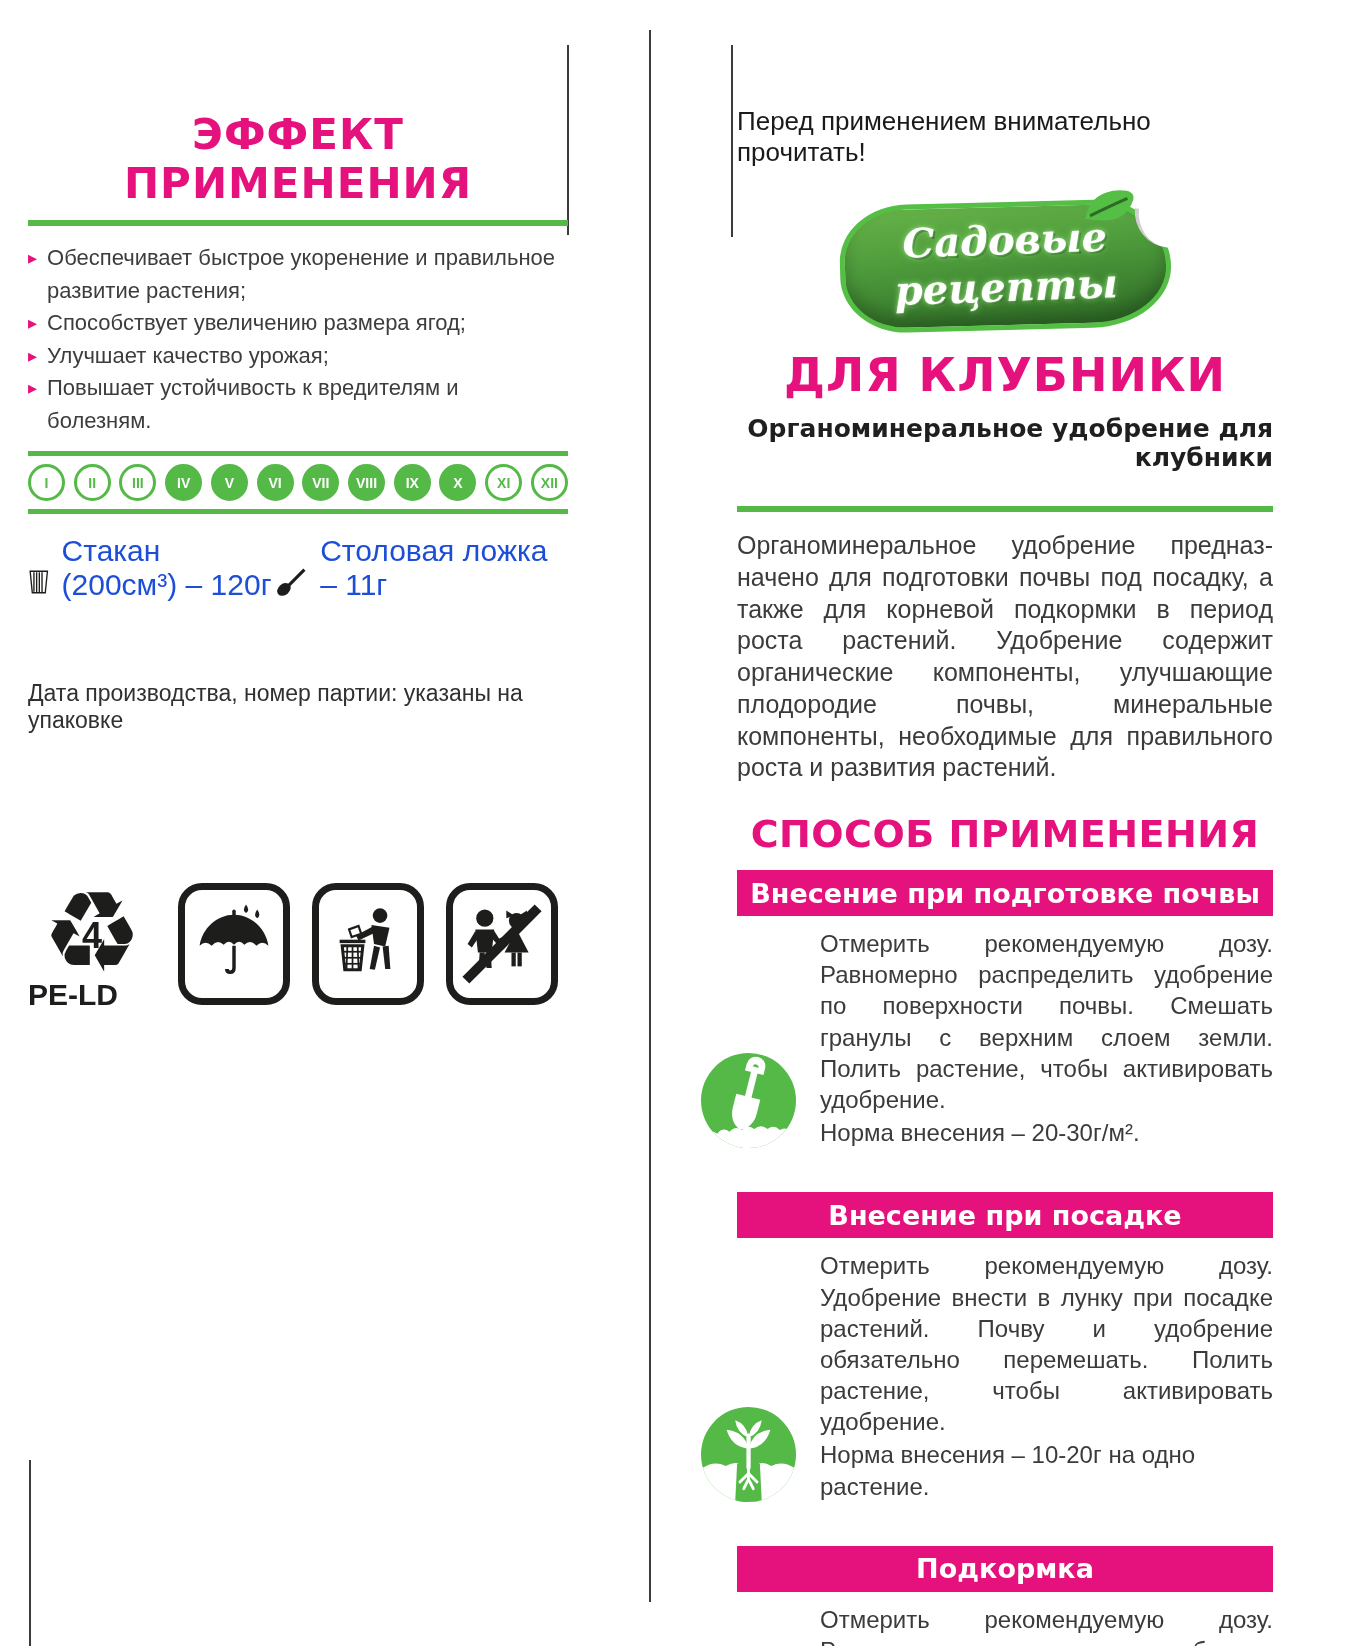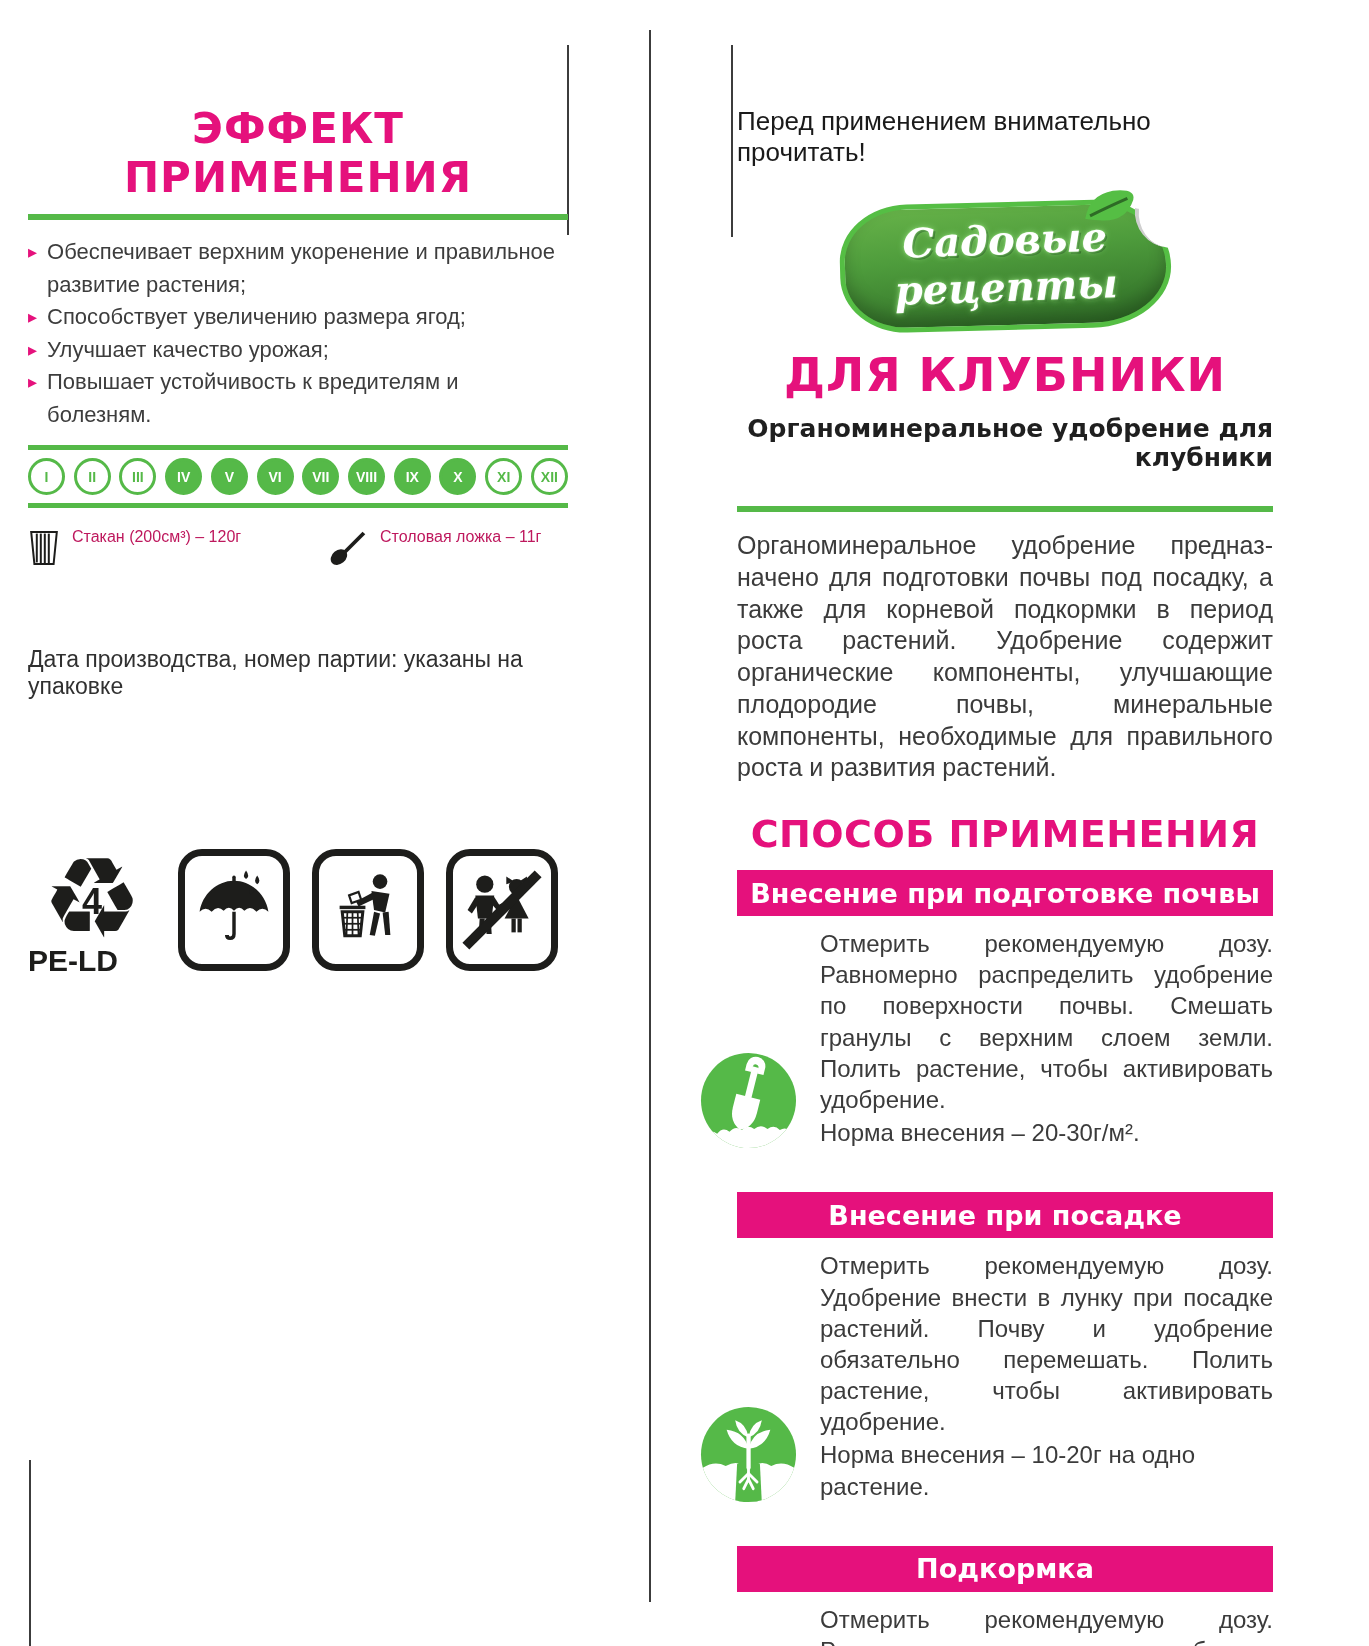--- a/index.html
+++ b/index.html
@@ -7,36 +7,36 @@
   .page { position:relative; width:1369px; height:1646px; background:#ffffff; overflow:hidden; }
 
   
   .vline { position:absolute; background:#3c3c3c; width:2px; }
   .vline.main { left:649px; top:30px; height:1572px; }
   .vline.markA { left:567px; top:45px; height:190px; }
   .vline.markB { left:731px; top:45px; height:192px; }
   .vline.markC { left:29px; top:1460px; height:186px; }
 
   
-  .col-left { position:absolute; left:28px; top:104px; width:540px; }
+  .col-left { position:absolute; left:28px; top:110px; width:540px; }
   .effect-title { color:#E5117C; font-size:42px; font-weight:bold; text-align:center; letter-spacing:1px; font-family:"DejaVu Sans", sans-serif; }
   .rule { height:6px; background:#55B948; width:100%; }
   .rule.thin { height:5px; }
   .effect-rule { margin-top:12px; }
   .bullets { margin-top:16px; }
   .bullet { display:flex; gap:10px; font-size:22px; line-height:1.48; color:#3d3d3d; }
   .bullet .marker { color:#E5117C; font-size:18px; line-height:1.8; flex:none; }
   .timing-title { margin-top:40px; font-size:27px; font-weight:bold; color:#262626; text-align:center; letter-spacing:0.3px; font-family:"DejaVu Sans", sans-serif; }
   .timing-rule-top { margin-top:14px; }
   .months { display:flex; justify-content:space-between; align-items:center; margin:8px 0; }
   .month { width:37px; height:37px; border-radius:50%; border:3px solid #55B948; color:#55B948; background:#fff;
            display:flex; align-items:center; justify-content:center; font-size:14px; font-weight:bold; }
   .month[data-active="true"] { background:#55B948; color:#fff; }
   .measures { margin-top:20px; display:flex; align-items:center; }
-  .measure { display:flex; align-items:flex-start; gap:12px; font-size:16px; color:#be185d; }
+  .measure { display:flex; align-items:flex-end; gap:12px; font-size:30px; color:#1d4ed8; }
   .measure.first { width:300px; }
   .batch-note { margin-top:78px; font-size:23px; color:#303030; }
   .pack-icons { margin-top:142px; display:flex; align-items:center; gap:22px; }
   .recycle-wrap { width:128px; position:relative; text-align:center; color:#1d1d1b; }
   .recycle-glyph { font-size:112px; line-height:1; display:block; font-family:"DejaVu Sans", sans-serif; }
   .recycle-num { position:absolute; left:50%; top:44%; transform:translate(-50%,-50%); font-size:36px; font-weight:bold; }
   .recycle-code { display:block; text-align:left; font-size:30px; font-weight:bold; letter-spacing:0; margin-top:-10px; }
   .pack-box { width:112px; height:122px; border:7px solid #1d1d1b; border-radius:24px; display:flex; align-items:center; justify-content:center; background:#fff; }
 
   
@@ -82,21 +82,21 @@
   <div class="vline markB"></div>
   <div class="vline markC"></div>
 
   <div class="col-left">
     <div class="effect-title">ЭФФЕКТ ПРИМЕНЕНИЯ</div>
     <div class="rule effect-rule"></div>
 
     <div class="bullets">
       <div class="bullet">
         <span class="marker">▸</span>
-        <span>Обеспечивает верхним укоренение и правильное развитие растения;</span>
+        <span>Обеспечивает быстрое укоренение и правильное развитие растения;</span>
       </div>
       <div class="bullet">
         <span class="marker">▸</span>
         <span>Способствует увеличению размера ягод;</span>
       </div>
       <div class="bullet">
         <span class="marker">▸</span>
         <span>Улучшает качество урожая;</span>
       </div>
       <div class="bullet">

